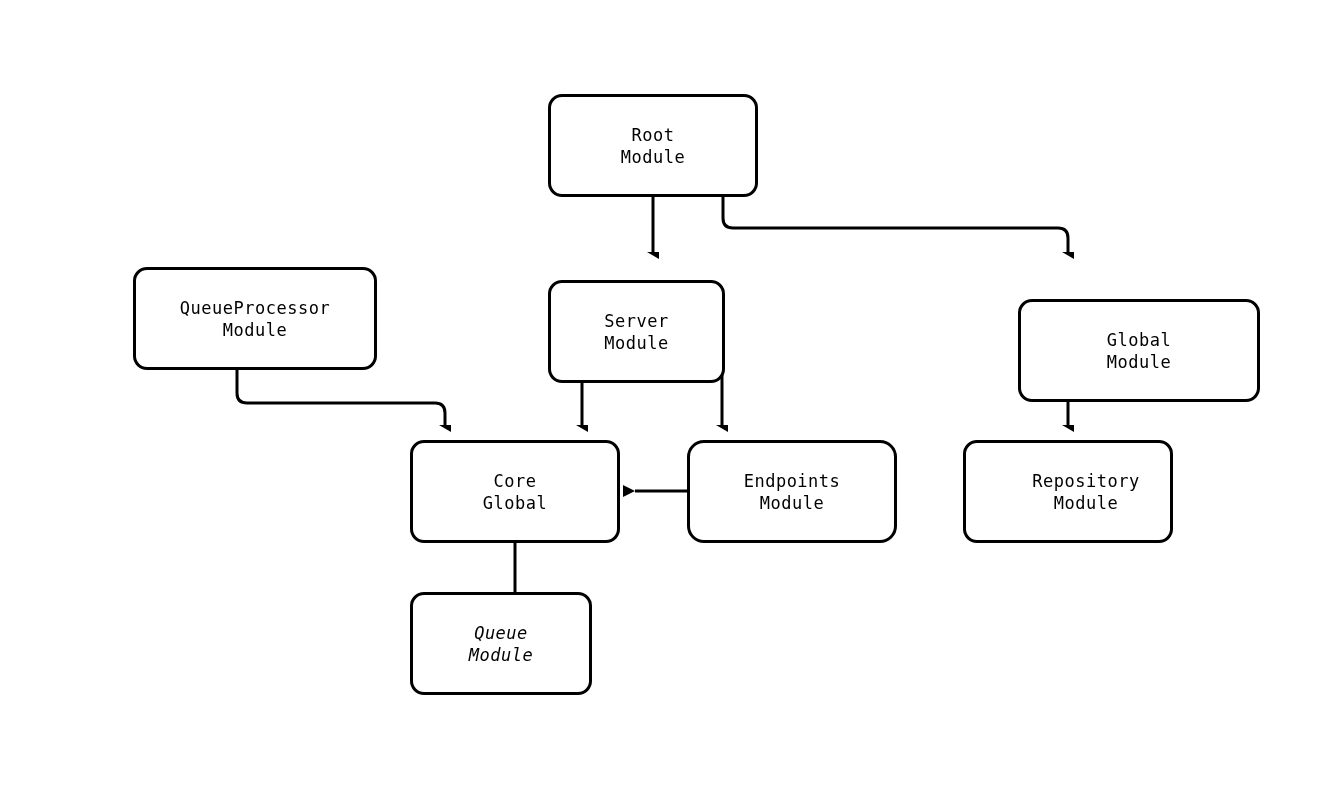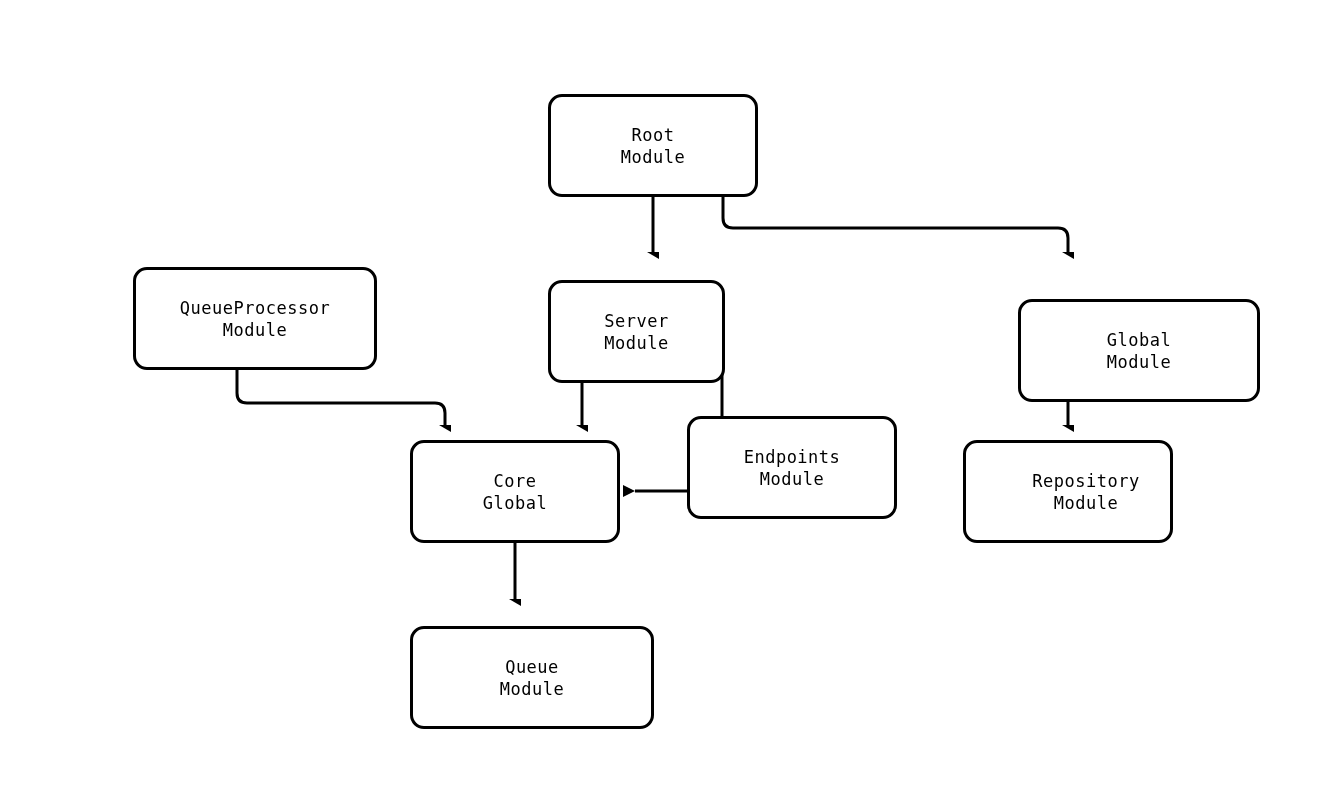--- a/index.html
+++ b/index.html
@@ -87,28 +87,28 @@
   <div class="node" style="left:1018px; top:267px; width:242px; height:103px;margin-top:32px;">
     <div class="node-label">Global
 Module</div>
   </div>
 
   <div class="node" style="left:410px; top:440px; width:210px; height:103px;">
     <div class="node-label">Core
 Global</div>
   </div>
 
-  <div class="node" style="left:687px; top:416px; width:210px; height:103px;">
+  <div class="node" style="left:687px; top:440px; width:210px; height:103px;border-radius:17px;">
     <div class="node-label">Endpoints
 Module</div>
   </div>
 
   <div class="node" style="left:963px; top:440px; width:210px; height:103px;padding-left:36px;">
     <div class="node-label">Repository
 Module</div>
   </div>
 
-  <div class="node" style="left:410px; top:626px; width:244px; height:103px;">
+  <div class="node" style="left:410px; top:592px; width:182px; height:103px;font-style:italic;">
     <div class="node-label">Queue
 Module</div>
   </div>
 
 </div>
 
 </body></html>

